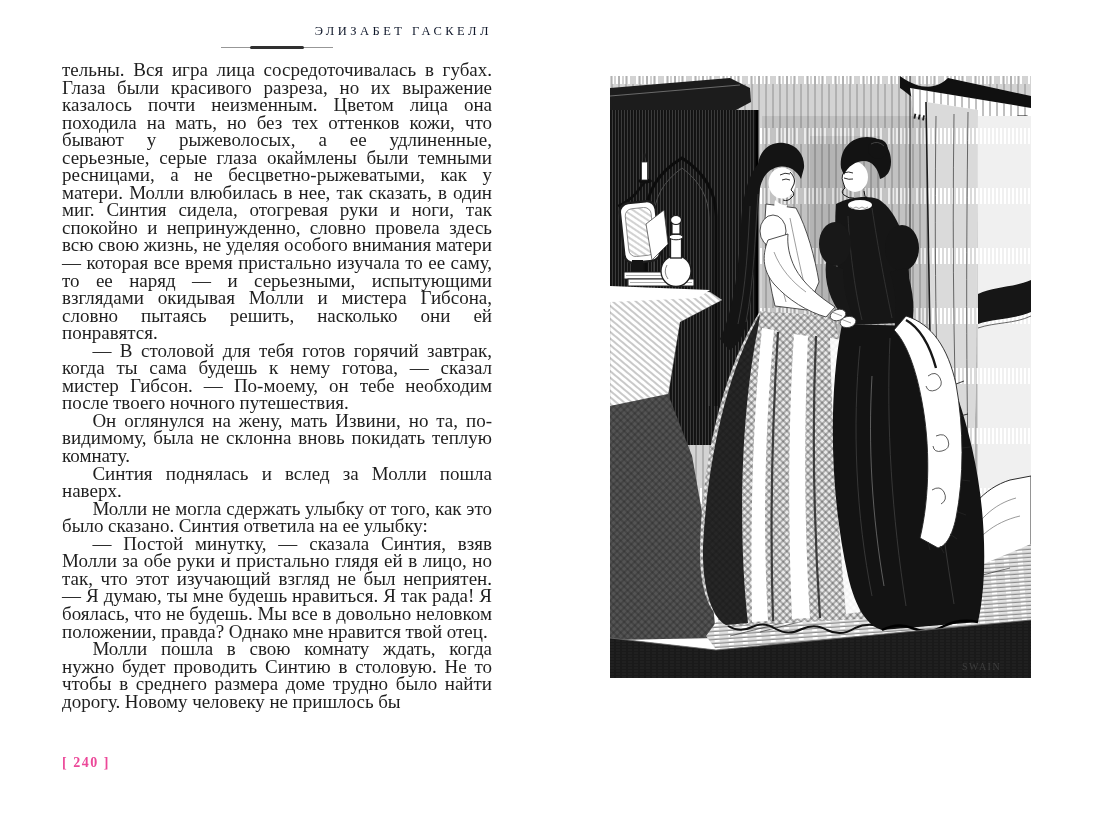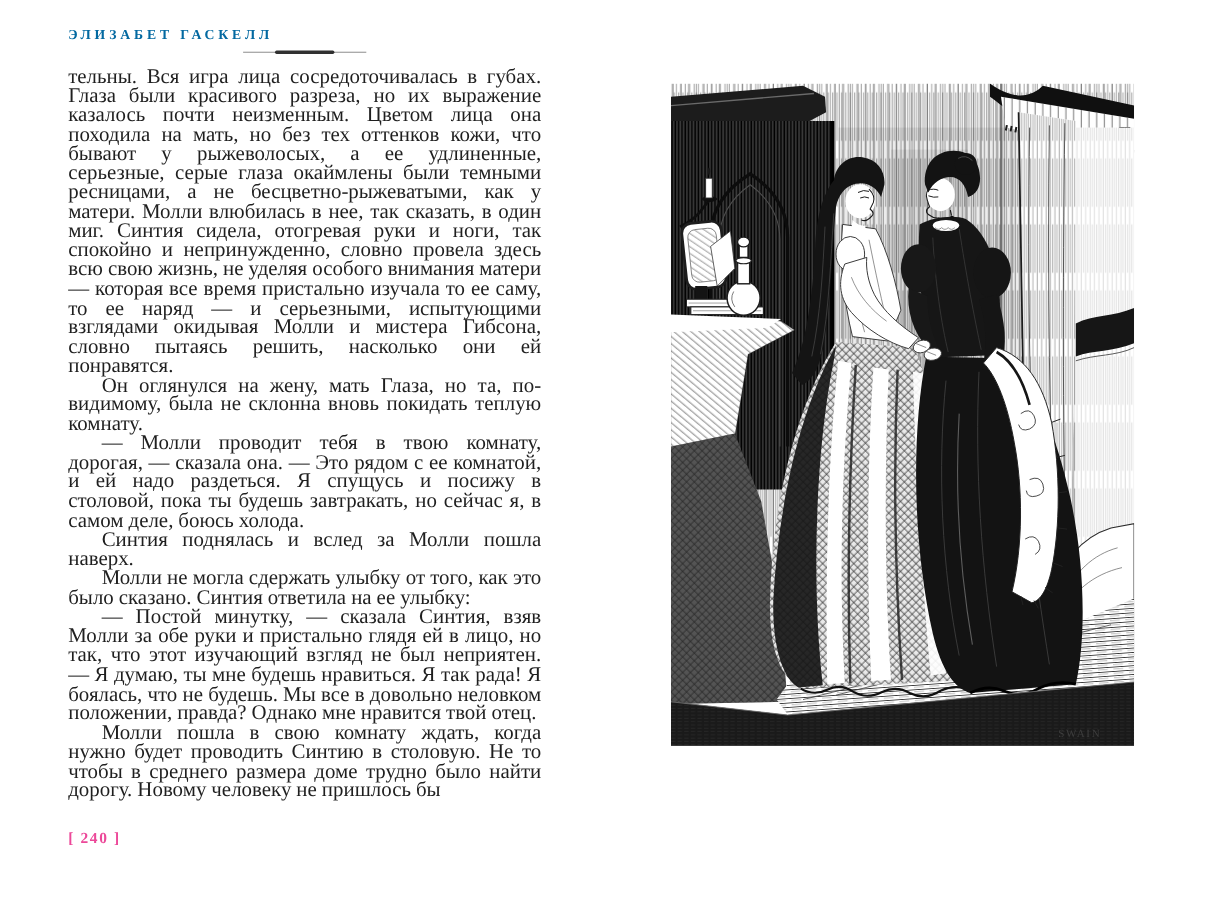--- a/index.html
+++ b/index.html
@@ -8,24 +8,24 @@
     background: #ffffff;
     overflow: hidden;
     font-family: "Liberation Serif", serif;
     color: #1f1f1f;
   }
   .spread { position: absolute; inset: 0; width: 1100px; height: 825px; background: #ffffff; }
 
   
   .running-header {
     position: absolute; left: 62px; top: 24px; width: 430px;
-    text-align: left;
-    font-size: 12.5px; font-weight: bold;
+    text-align: right;
+    font-size: 12.5px; font-weight: normal;
     letter-spacing: 3.5px;
-    color: #0369a1;
+    color: #0f172a;
     font-family: "Liberation Serif", serif;
   }
   .ornament {
     position: absolute; left: 62px; top: 46px; width: 430px;
     display: flex; justify-content: center;
   }
   .ornament-line { position: relative; width: 112px; height: 3px; }
   .ornament-line::before {
     content: ""; position: absolute; left: 0; right: 0; top: 1px; height: 1px;
     background: #979797;
@@ -61,22 +61,22 @@
 
 <div class="spread">
 
   <div>
     <div class="running-header">ЭЛИЗАБЕТ ГАСКЕЛЛ</div>
     <div class="ornament">
       <div class="ornament-line"></div>
     </div>
     <div class="text-column">
         <p>тельны. Вся игра лица сосредоточивалась в губах. Глаза были красивого разреза, но их выражение казалось почти неизменным. Цветом лица она походила на мать, но без тех оттенков кожи, что бывают у рыжеволосых, а ее удлиненные, серьезные, серые глаза окаймлены были темными ресницами, а не бесцветно-рыжеватыми, как у матери. Молли влюбилась в нее, так сказать, в один миг. Синтия сидела, отогревая руки и ноги, так спокойно и непринужденно, словно провела здесь всю свою жизнь, не уделяя особого внимания матери — которая все время пристально изучала то ее саму, то ее наряд — и серьезными, испытующими взглядами окидывая Молли и мистера Гибсона, словно пытаясь решить, насколько они ей понравятся.</p>
-        <p class="indent">Он оглянулся на жену, мать Глаза, но та, по-видимому, была не склонна вновь покидать теплую комнату.</p>
-        <p class="indent">— Молли проводит тебя в твою комнату, дорогая, — сказала она. — Это рядом с ее комнатой, и ей надо раздеться. Я спущусь и посижу в столовой, пока ты будешь завтракать, но сейчас я, в самом деле, боюсь холода.</p>
+        <p class="indent">— В столовой для тебя готов горячий завтрак, когда ты сама будешь к нему готова, — сказал мистер Гибсон. — По-моему, он тебе необходим после твоего ночного путешествия.</p>
+        <p class="indent">Он оглянулся на жену, мать Извини, но та, по-видимому, была не склонна вновь покидать теплую комнату.</p>
         <p class="indent">Синтия поднялась и вслед за Молли пошла наверх.</p>
         <p class="indent">Молли не могла сдержать улыбку от того, как это было сказано. Синтия ответила на ее улыбку:</p>
         <p class="indent">— Постой минутку, — сказала Синтия, взяв Молли за обе руки и пристально глядя ей в лицо, но так, что этот изучающий взгляд не был неприятен. — Я думаю, ты мне будешь нравиться. Я так рада! Я боялась, что не будешь. Мы все в довольно неловком положении, правда? Однако мне нравится твой отец.</p>
         <p class="indent">Молли пошла в свою комнату ждать, когда нужно будет проводить Синтию в столовую. Не то чтобы в среднего размера доме трудно было найти дорогу. Новому человеку не пришлось бы</p>
       </div>
     <div class="page-number">[ 240 ]</div>
   </div>
 
   <div class="illustration-wrap">
     <svg width="421" height="606" viewBox="0 0 421 606" xmlns="http://www.w3.org/2000/svg">

